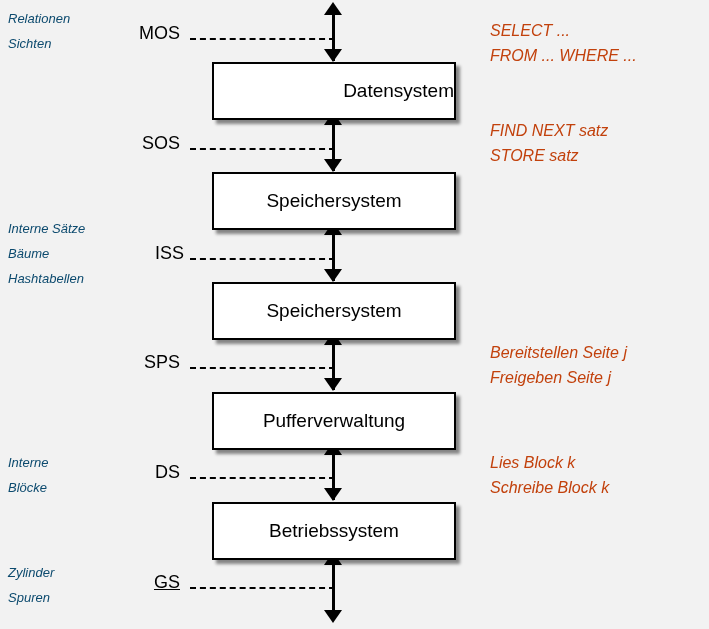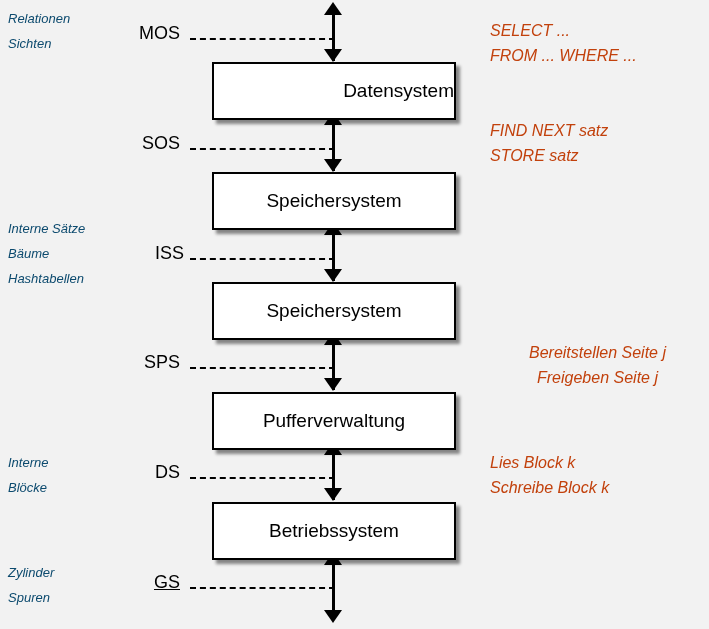--- a/index.html
+++ b/index.html
@@ -118,21 +118,21 @@
 STORE satz</div>
   <div class="iface" style="top:133px; left:100px;">SOS</div>
   <div class="dash" style="top:148px; left:190px; width:145px;"></div>
 
   <div class="left-label" style="top:216px;">Interne Sätze
 Bäume
 Hashtabellen</div>
   <div class="iface" style="top:243px; left:104px;">ISS</div>
   <div class="dash" style="top:258px; left:190px; width:145px;"></div>
 
-  <div class="right-label" style="top:340px;text-align:center;">Bereitstellen Seite j
+  <div class="right-label" style="top:340px;">Bereitstellen Seite j
 Freigeben Seite j</div>
   <div class="iface" style="top:352px; left:100px;">SPS</div>
   <div class="dash" style="top:367px; left:190px; width:145px;"></div>
 
   <div class="left-label" style="top:450px;">Interne
 Blöcke</div>
   <div class="right-label" style="top:450px;">Lies Block k
 Schreibe Block k</div>
   <div class="iface" style="top:462px; left:100px;">DS</div>
   <div class="dash" style="top:477px; left:190px; width:145px;"></div>

